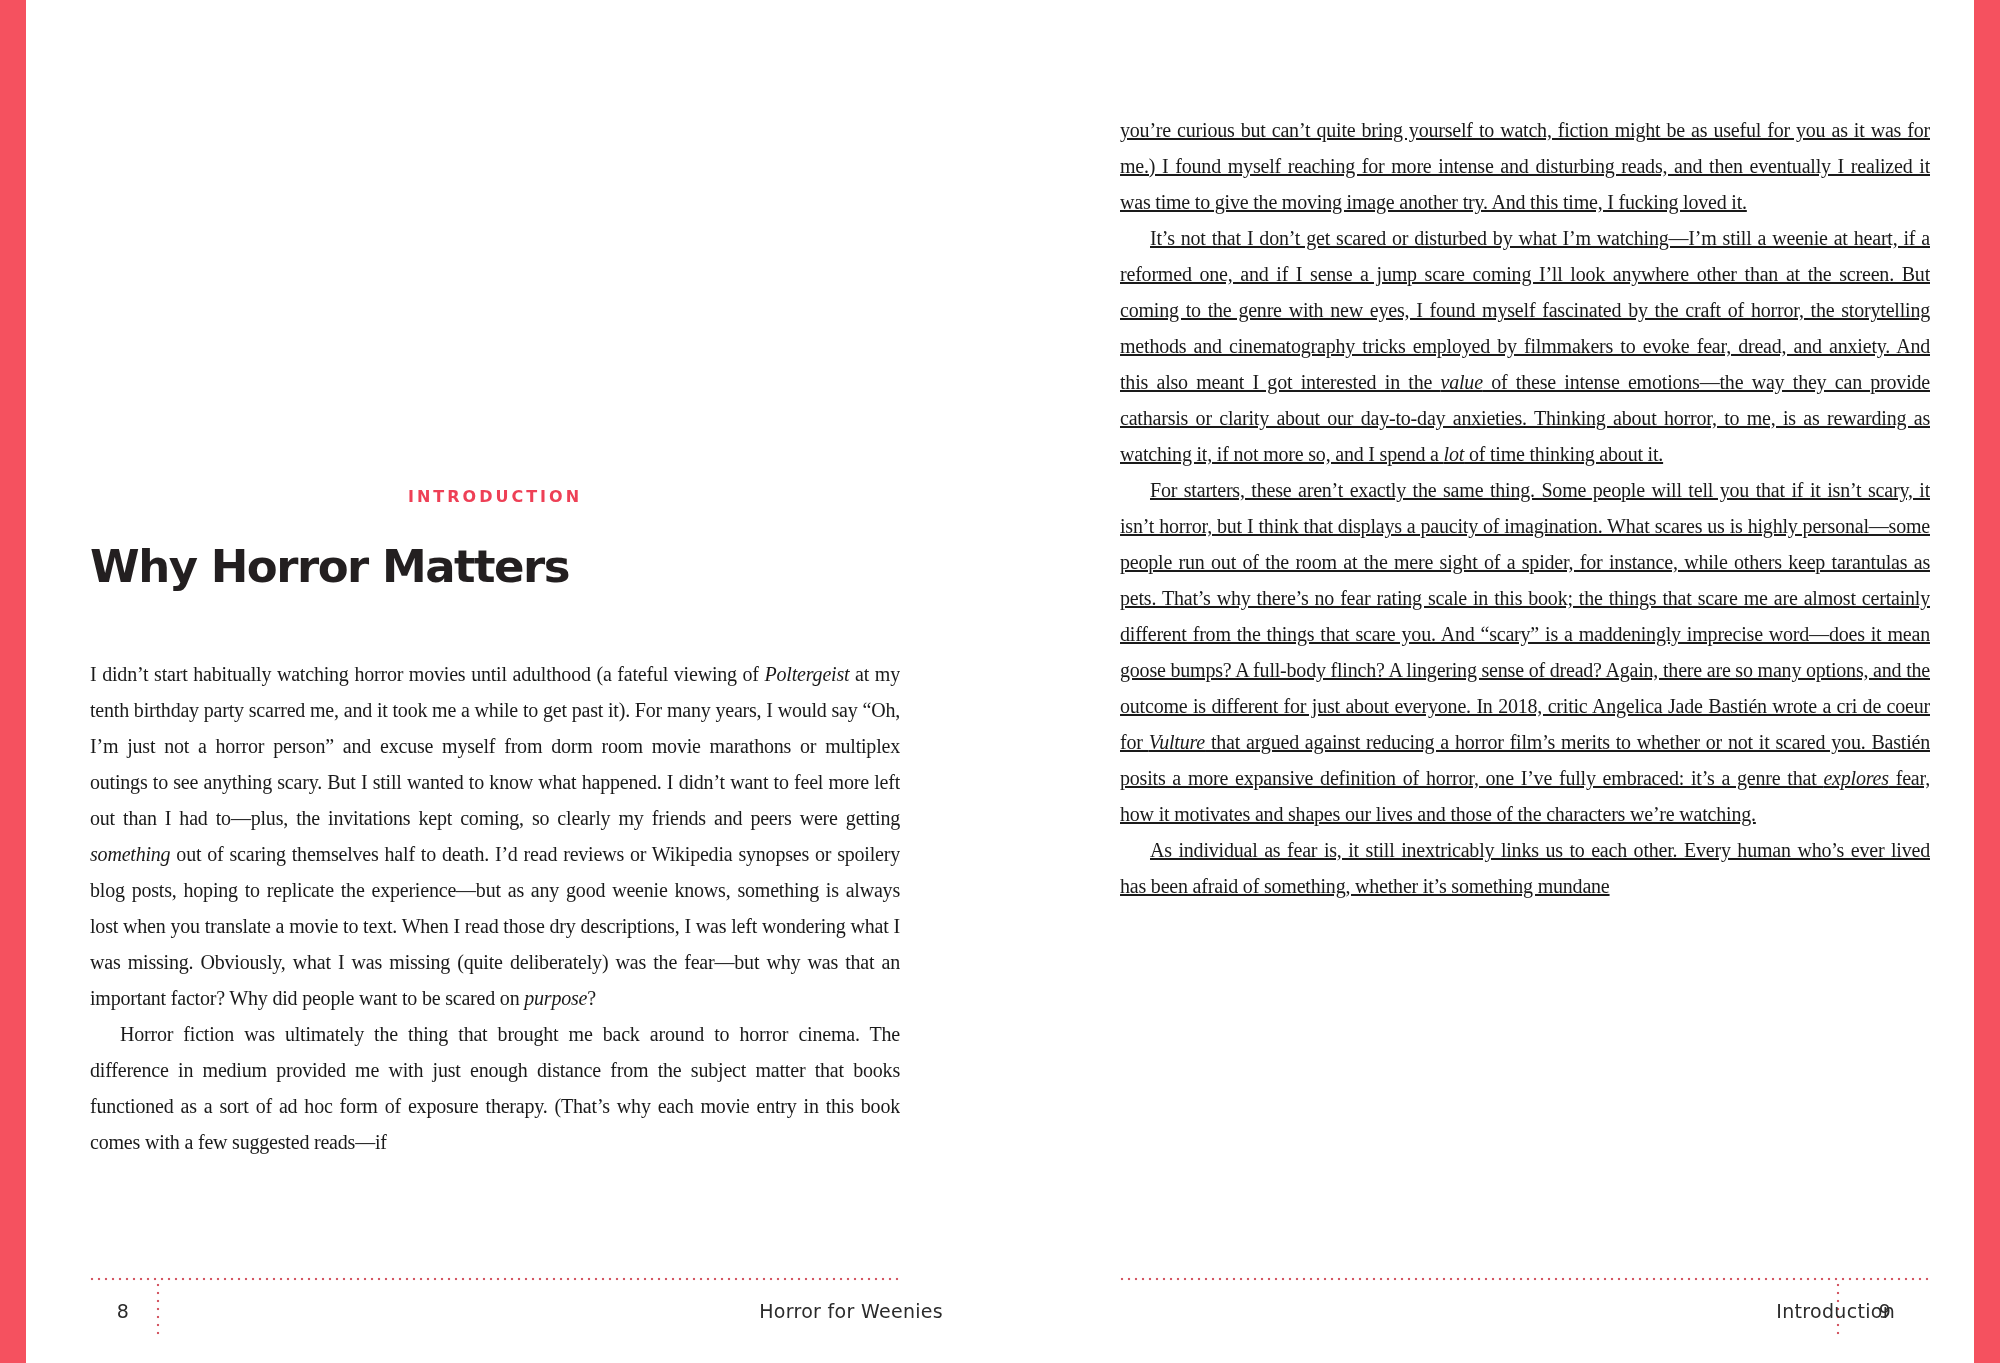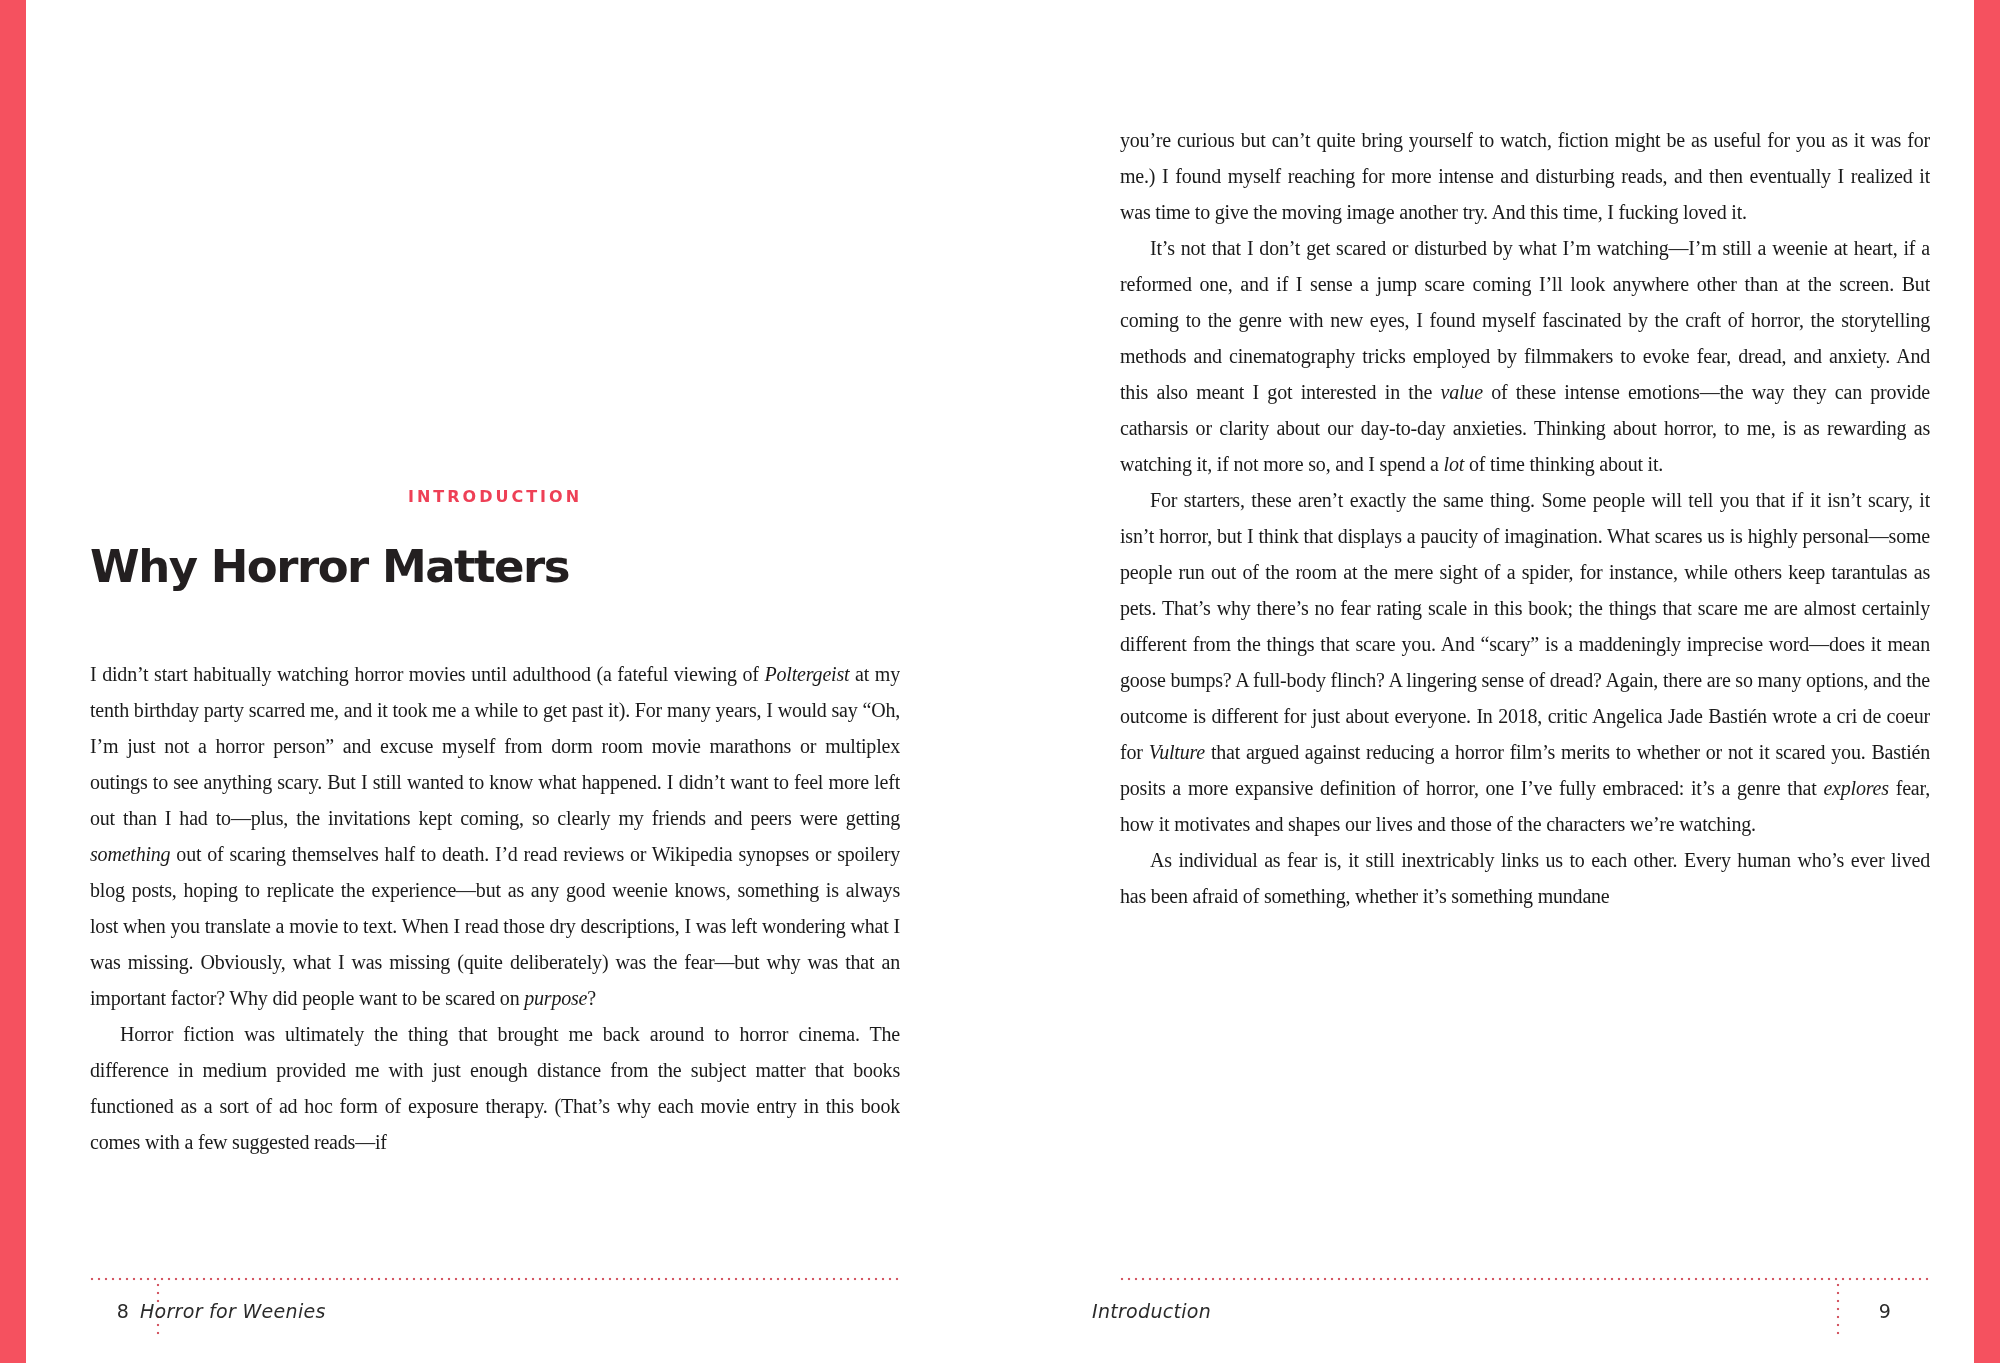--- a/index.html
+++ b/index.html
@@ -34,21 +34,21 @@
   }
 
   .bodycopy {
     position: absolute; left: 0; width: 810px;
     text-align: justify;
     font-size: 20px; line-height: 36px; letter-spacing: -0.01em;
     color: #1a1a1a;
     overflow: hidden;
   }
   .left-page  .bodycopy { top: 656px; max-height: 648px;  }
-  .right-page .bodycopy { top: 122px; max-height: 1152px; }
+  .right-page .bodycopy { top: 112px; max-height: 1152px; text-decoration: underline; }
   .bodycopy p { margin: 0; }
   .bodycopy p.indent { text-indent: 30px; }
   .bodycopy em { font-style: italic; }
 
   .page-footer { position: absolute; top: 1277px; left: 0; width: 810px; height: 70px; }
   .dotted-rule {
     position: absolute; top: 0; left: 0; right: 0; height: 4px;
     background-image: radial-gradient(circle at 2px 2px, #d45864 1.2px, transparent 1.6px);
     background-size: 7px 4px; background-repeat: repeat-x;
   }
@@ -60,21 +60,21 @@
   .left-page  .vdivider { left: 66px; }
   .right-page .vdivider { left: 716px; }
 
   .footer-text {
     font-family: "DejaVu Sans", sans-serif;
     font-size: 19px; color: #2b2b2b; letter-spacing: 0.3px;
   }
   .folio { position: absolute; top: 23px; text-align: center; }
   .left-page  .folio { left: 0;    width: 66px; }
   .right-page .folio { left: 720px; width: 90px; }
-  .running-title { position: absolute; top: 23px; left: 16px; width: 100%; text-align: left; font-style: italic; }
+  .running-title { position: absolute; top: 23px; left: 9px; width: 100%; text-align: right; }
   .left-page  .running-title { transform: translateX(34px); }
   .right-page .running-title { transform: translateX(-44px); }
 </style>
 </head>
 <body>
 
 <div class="spread">
   <div class="edge-bar left" style="background: rgb(245, 81, 95);"></div>
   <div class="edge-bar right" style="background: rgb(245, 81, 95);"></div>
 

